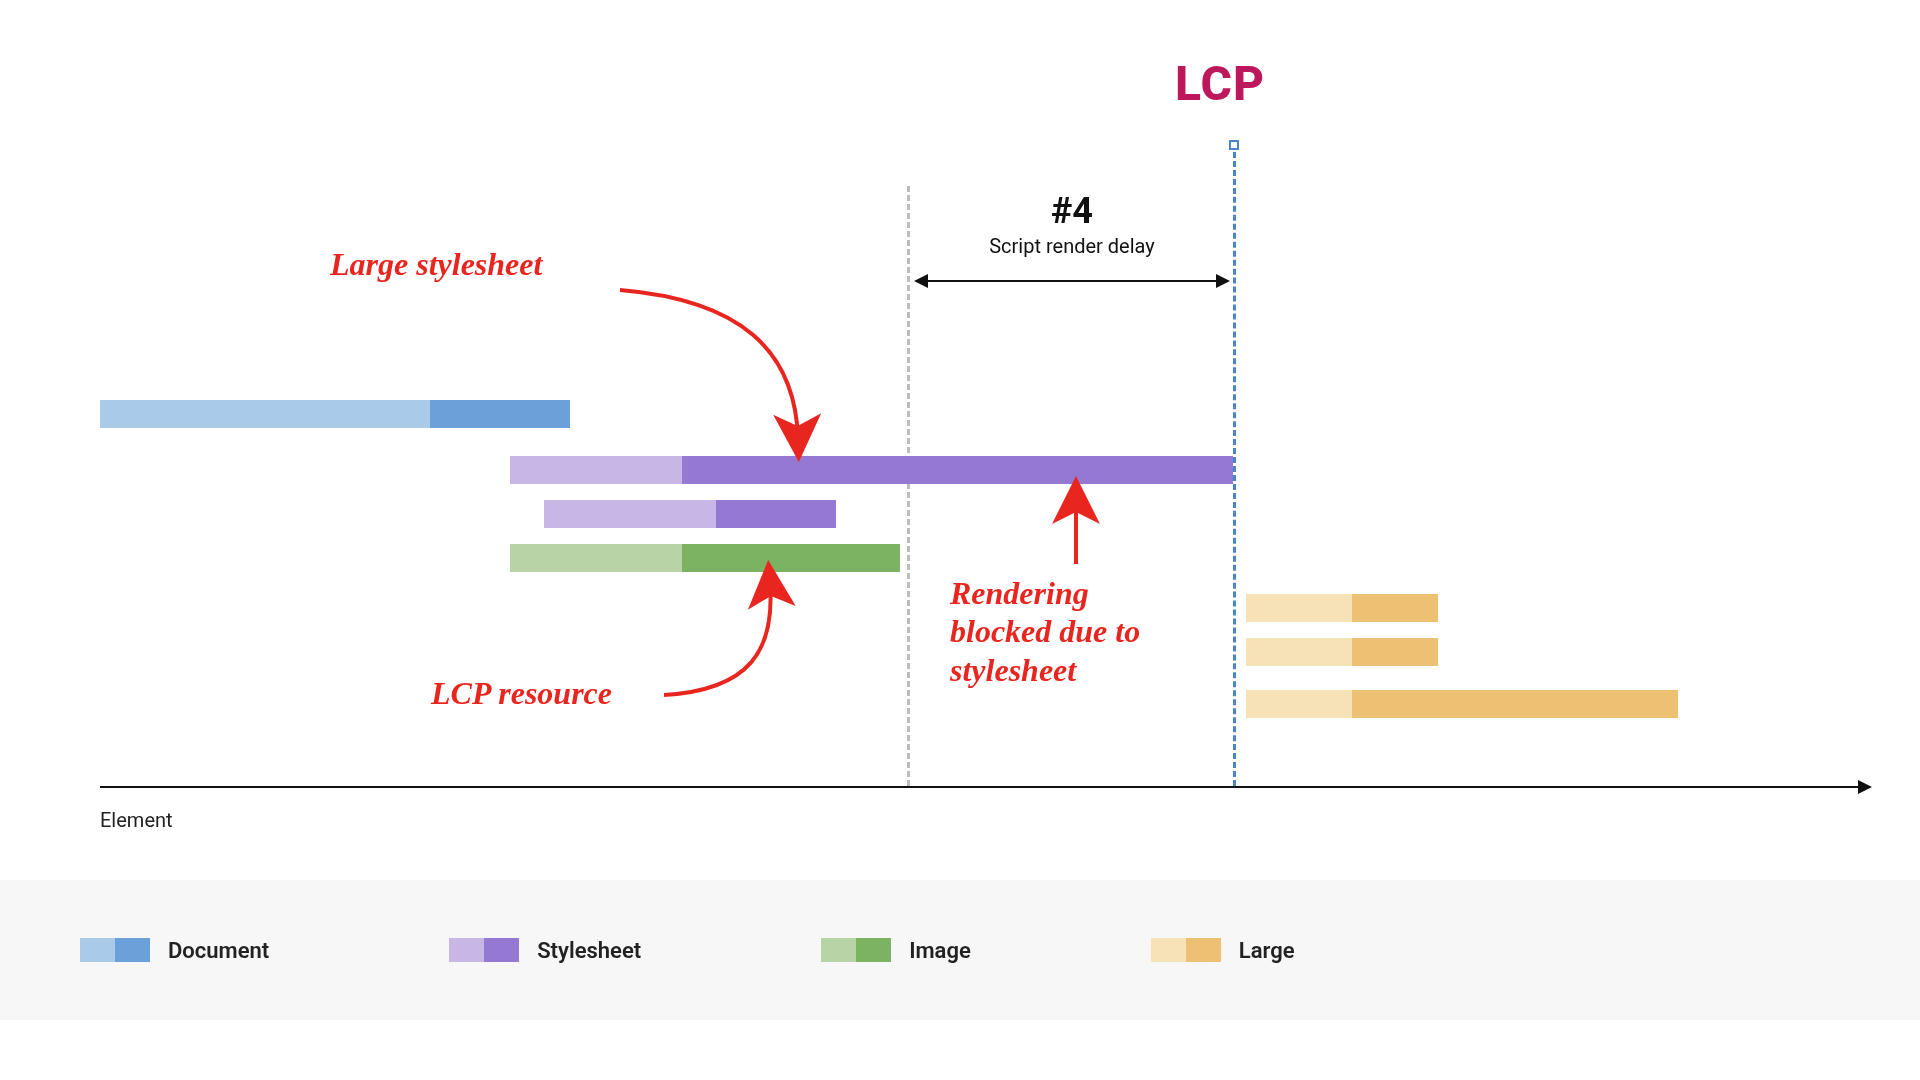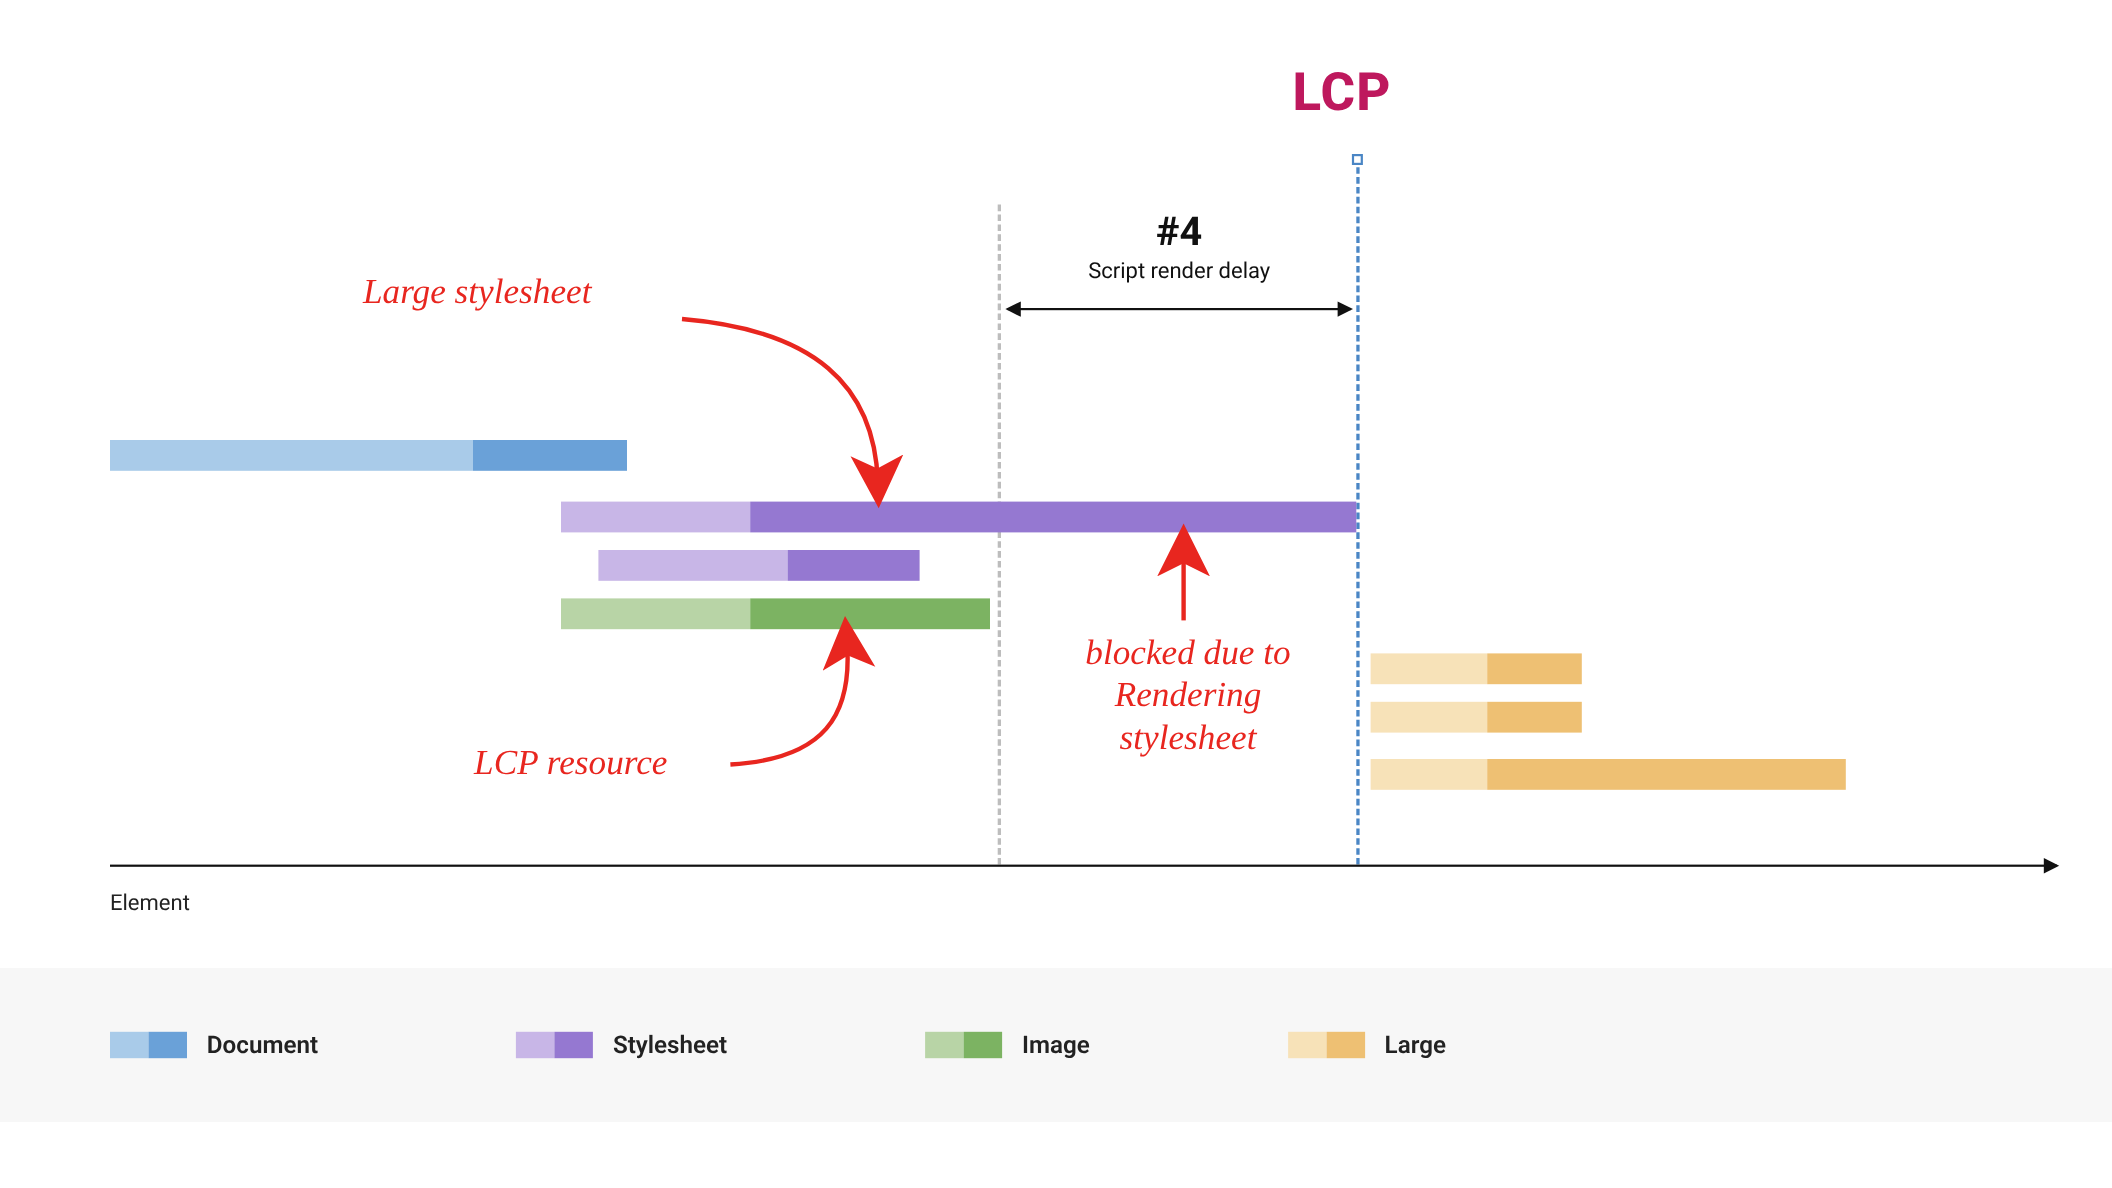--- a/index.html
+++ b/index.html
@@ -129,36 +129,35 @@
   .js-light  { background: #f7e2b8; }
   .js-dark   { background: #eec073; }
 
   
   .anno {
     position: absolute;
     color: #e8261f;
     font-family: "Comic Sans MS", "Segoe Script", cursive;
     font-style: italic;
     font-size: 32px;
-    font-weight: 400;
+    font-weight: 700;
     line-height: 1.2;
-    text-align: center;
   }
 
   
   .legend {
     position: absolute;
     left: 0;
     top: 880px;
     width: 1920px;
     height: 140px;
     background: #f7f7f7;
     display: flex;
     align-items: center;
-    padding-left: 100px;
+    padding-left: 80px;
   }
   .legend-item {
     display: flex;
     align-items: center;
     margin-right: 180px;
   }
   .swatch {
     width: 70px;
     height: 24px;
     display: flex;
@@ -216,22 +215,22 @@
     <div class="seg js-dark" style="left:106px;width:86px"></div>
   </div>
   <div class="bar" style="top:690px;left:1246px;width:432px">
     <div class="seg js-light" style="left:0;width:106px"></div>
     <div class="seg js-dark" style="left:106px;width:326px"></div>
   </div>
 
   <div class="anno" style="left:330px;top:245px">Large stylesheet</div>
   <div class="anno" style="left:431px;top:674px">LCP resource</div>
   <div class="anno" style="left:950px;top:574px;width:260px">
+    <div>Rendering</div>
     <div>blocked due to</div>
-    <div>Rendering</div>
     <div>stylesheet</div>
   </div>
 
   <div class="timeline-axis"></div>
   <div class="timeline-label">Element</div>
 
   <svg class="arrows" viewBox="0 0 1920 880">
     <defs>
       <marker id="ah" markerWidth="14" markerHeight="14" refX="6" refY="6" orient="auto">
         <path d="M0,0 L12,6 L0,12 L3,6 Z" fill="#e8261f"></path>

